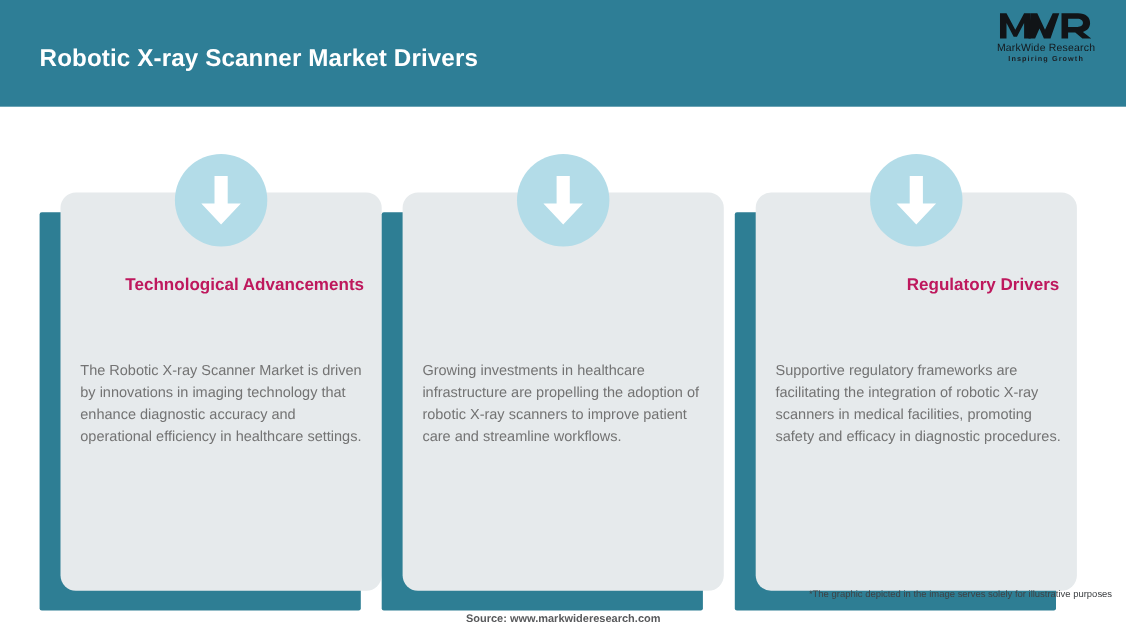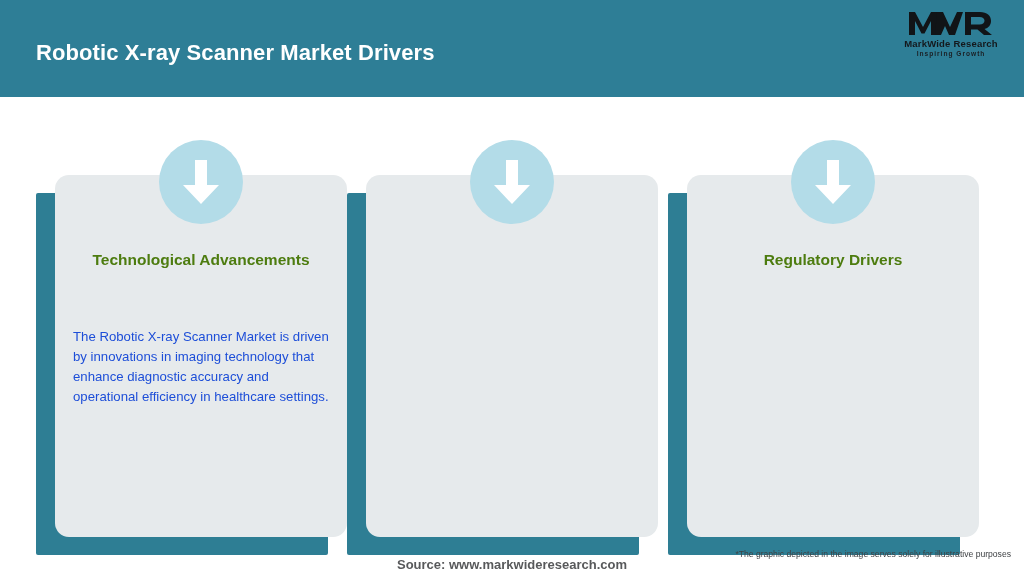--- a/index.html
+++ b/index.html
@@ -47,21 +47,21 @@
     align-items: center;
     justify-content: flex-start;
   }
   #logo-mark {
     width: 84px;
     height: 30px;
     display: block;
   }
   #logo-name {
     font-size: 9.5px;
-    font-weight: bold;
+    font-weight: normal;
     color: #14181c;
     letter-spacing: 0.2px;
     line-height: 1;
     margin-top: 1px;
     white-space: nowrap;
   }
   #logo-tagline {
     font-size: 6.6px;
     font-weight: bold;
     color: #1b1f24;
@@ -116,52 +116,52 @@
     align-items: center;
     justify-content: center;
   }
   .card-icon svg { display: block; }
 
   .card-title {
     position: absolute;
     left: 16px;
     right: 16px;
     top: 74px;
-    text-align: center;
+    text-align: right;
     font-size: 15.5px;
     font-weight: bold;
-    color: #4d7c0f;
+    color: #be185d;
     line-height: 1.38;
   }
   .card-body {
     position: absolute;
     left: 18px;
     right: 14px;
     top: 152px;
     font-size: 13.2px;
-    color: #1d4ed8;
+    color: #737373;
     line-height: 1.52;
     text-align: left;
   }
 
   
   #footer-source {
     position: absolute;
     left: 0;
     right: 0;
     top: 557px;
     text-align: center;
-    font-size: 13px;
+    font-size: 10px;
     font-weight: bold;
     color: #58595B;
   }
   #footer-disclaimer {
     position: absolute;
     right: 13px;
-    top: 549px;
+    top: 535px;
     font-size: 8.6px;
     color: #3f4245;
     white-space: nowrap;
     text-align: right;
   }
 </style>
 </head>
 <body>
 
 <div id="header-band"></div>
@@ -194,29 +194,31 @@
 </div>
 
 <div class="card-wrap" id="card-wrap-1">
   <div class="card-accent"></div>
   <div class="card">
     <div class="card-icon">
       <svg width="44" height="48" viewBox="0 0 44 48" xmlns="http://www.w3.org/2000/svg">
         <polygon fill="#ffffff" points="16,2 28,2 28,27 40,27 22,46 4,27 16,27"></polygon>
       </svg>
     </div>
+    <div class="card-body">Growing investments in healthcare infrastructure are propelling the adoption of robotic X-ray scanners to improve patient care and streamline workflows.</div>
   </div>
 </div>
 
 <div class="card-wrap" id="card-wrap-2">
   <div class="card-accent"></div>
   <div class="card">
     <div class="card-icon">
       <svg width="44" height="48" viewBox="0 0 44 48" xmlns="http://www.w3.org/2000/svg">
         <polygon fill="#ffffff" points="16,2 28,2 28,27 40,27 22,46 4,27 16,27"></polygon>
       </svg>
     </div>
     <div class="card-title">Regulatory Drivers</div>
+    <div class="card-body">Supportive regulatory frameworks are facilitating the integration of robotic X-ray scanners in medical facilities, promoting safety and efficacy in diagnostic procedures.</div>
   </div>
 </div>
 
 <div id="footer-source">Source: www.markwideresearch.com</div>
 <div id="footer-disclaimer">*The graphic depicted in the image serves solely for illustrative purposes</div>
 
 </body></html>

